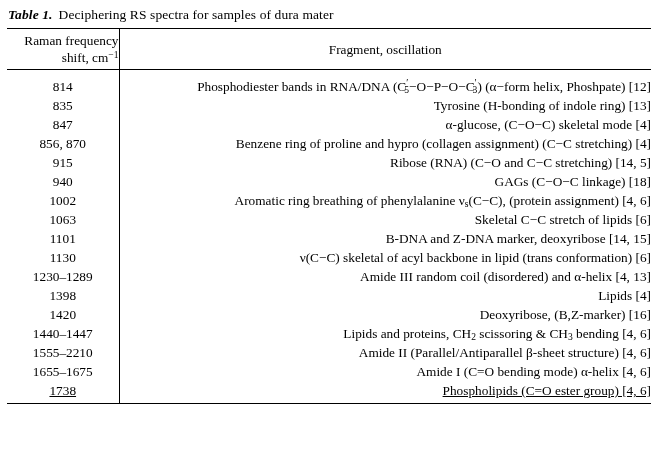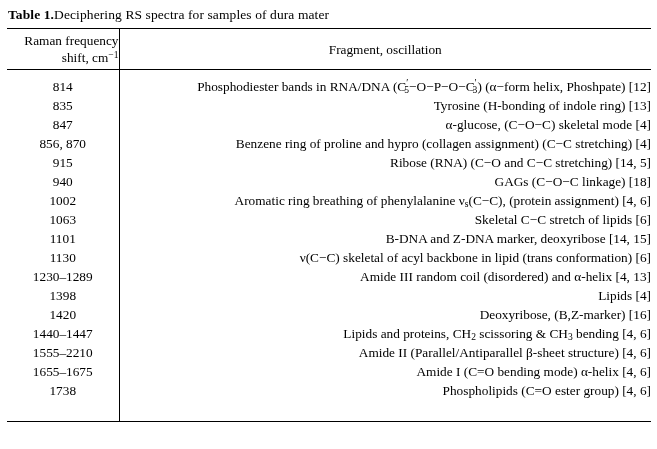--- a/index.html
+++ b/index.html
@@ -11,21 +11,21 @@
     overflow: hidden;
   }
   .page { width: 657px; height: 449px; padding: 6px 6px 0 7px; }
   .caption {
     font-size: 13.5px;
     line-height: 17px;
     margin-bottom: 5px;
     padding-left: 1px;
     letter-spacing: 0.1px;
   }
-  .caption b { margin-right: 0; }
+  .caption b { margin-right: 6px; font-style: italic; }
   table.rs-table {
     width: 644px;
     border-collapse: collapse;
     table-layout: fixed;
   }
   table.rs-table th, table.rs-table td {
     font-weight: normal;
     font-size: 13.3px;
     vertical-align: middle;
   }
@@ -34,21 +34,21 @@
     border-bottom: 1px solid #000000;
     height: 41px;
     text-align: center;
     line-height: 17px;
   }
   th.col-freq, td.freq { width: 112px; border-right: 1px solid #000000; text-align: right; }
   td.freq { text-align: center; }
   td.frag { text-align: right; padding-left: 6px; }
   tbody td { height: 19px; line-height: 19px; white-space: nowrap; }
   tbody tr:first-child td { padding-top: 7px; }
-  tbody tr:last-child td { padding-bottom: 21px; }
+  tbody tr:last-child td { padding-bottom: 3px; text-decoration: underline; }
   table.rs-table { border-bottom: 1.4px solid #000000; }
   sub { font-size: 0.72em; vertical-align: -0.25em; line-height: 0; }
   sup { font-size: 0.72em; vertical-align: 0.45em; line-height: 0; }
   sup.pr { margin-right: -0.42em; vertical-align: 0.55em; }
 </style>
 </head>
 <body>
 
 <div class="page">
 

